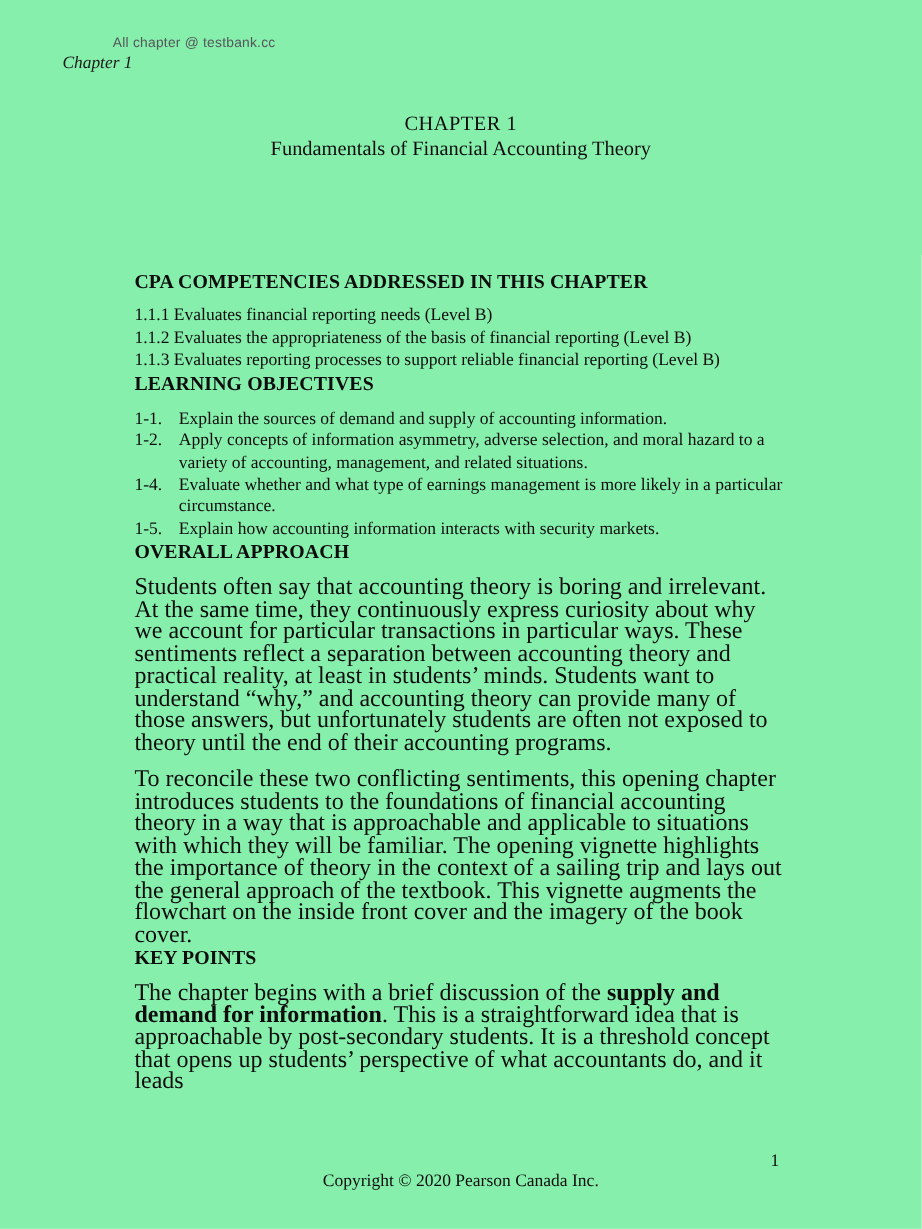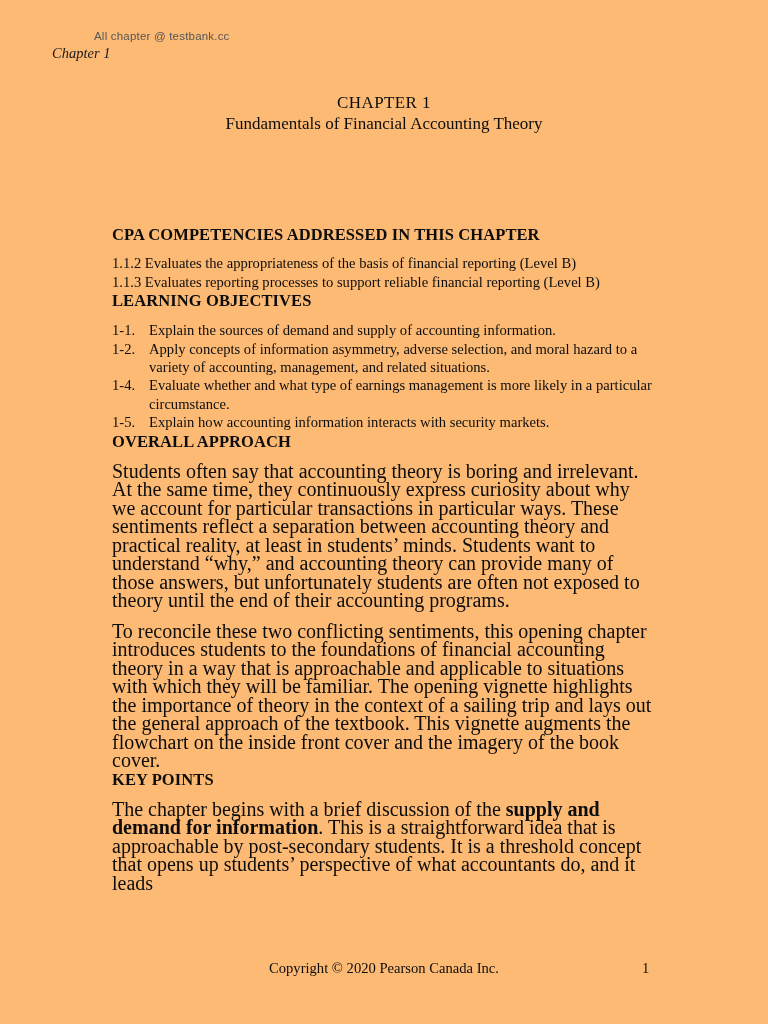--- a/index.html
+++ b/index.html
@@ -12,21 +12,21 @@
     height: 1024px;
     position: relative;
     overflow: hidden;
     font-family: "Liberation Serif", "DejaVu Serif", serif;
     color: #0d0d0d;
     -webkit-font-smoothing: antialiased;
   }
   .page {
     position: absolute;
     inset: 0;
-    background: #fdba74;
+    background: #86efac;
     padding-left: 14px;
   }
 
   
   .watermark {
     position: absolute;
     top: 30px;
     left: 94px;
     font-family: "Liberation Sans", "DejaVu Sans", sans-serif;
     font-size: 11.5px;
@@ -133,20 +133,21 @@
     width: 768px;
     height: 22px;
   }
   .footer-copy {
     position: absolute;
     left: 0;
     width: 768px;
     text-align: center;
     font-size: 14.6px;
     line-height: 20px;
+    margin-top: 16px;
   }
   .footer-page {
     position: absolute;
     left: 642px;
     top: 0;
     font-size: 14.6px;
     line-height: 20px;
   }
 </style>
 </head>
@@ -159,20 +160,21 @@
 
   <div class="title-block">
     <div class="title-line1">CHAPTER 1</div>
     <div class="title-line2">Fundamentals of Financial Accounting Theory</div>
   </div>
 
   <div class="content">
 
     <h2 class="section-heading sec-cpa">CPA COMPETENCIES ADDRESSED IN THIS CHAPTER</h2>
     <ul class="comp-list">
+      <li>1.1.1 Evaluates financial reporting needs (Level B)</li>
       <li>1.1.2 Evaluates the appropriateness of the basis of financial reporting (Level B)</li>
       <li>1.1.3 Evaluates reporting processes to support reliable financial reporting (Level B)</li>
     </ul>
 
     <h2 class="section-heading sec-learning">LEARNING OBJECTIVES</h2>
     <div class="lo-list">
       <div class="lo-item">
         <span class="lo-num">1-1.</span><span>Explain the sources of demand and supply of accounting information.</span>
       </div>
       <div class="lo-item">

